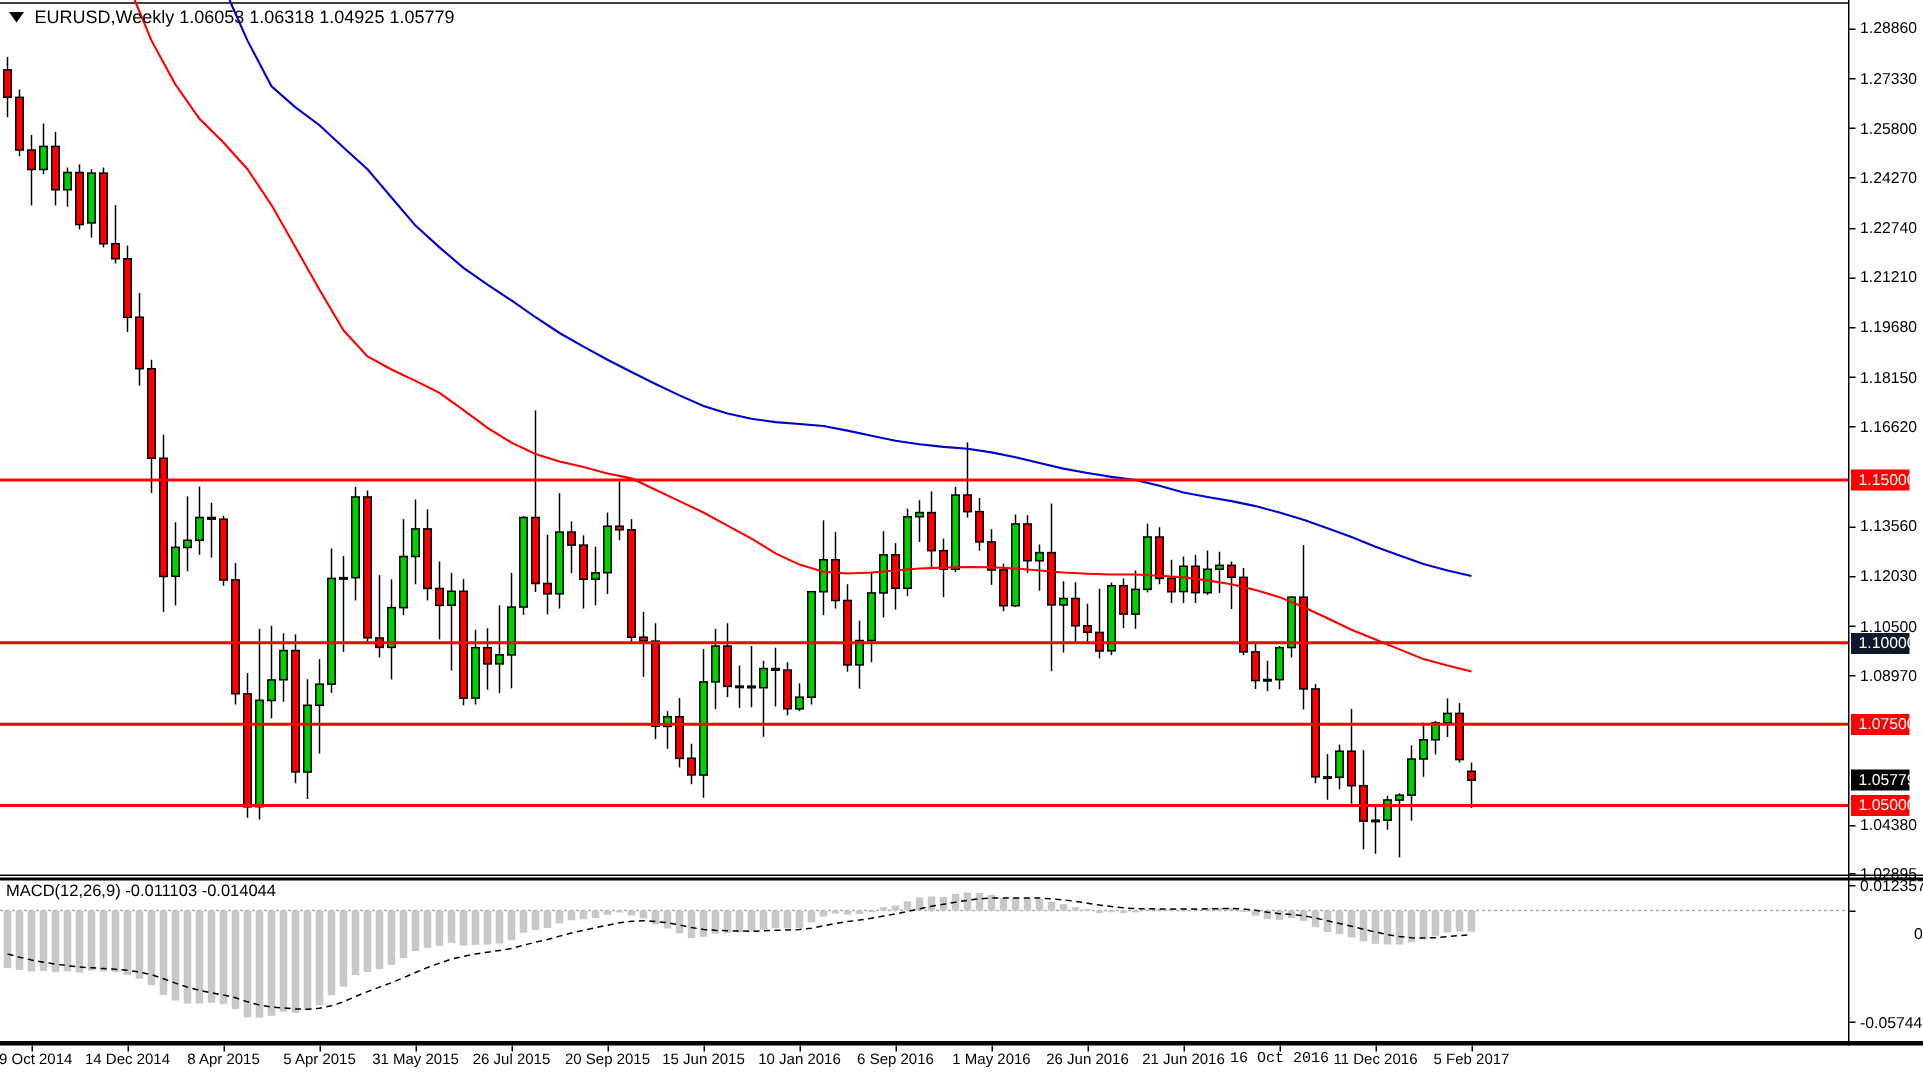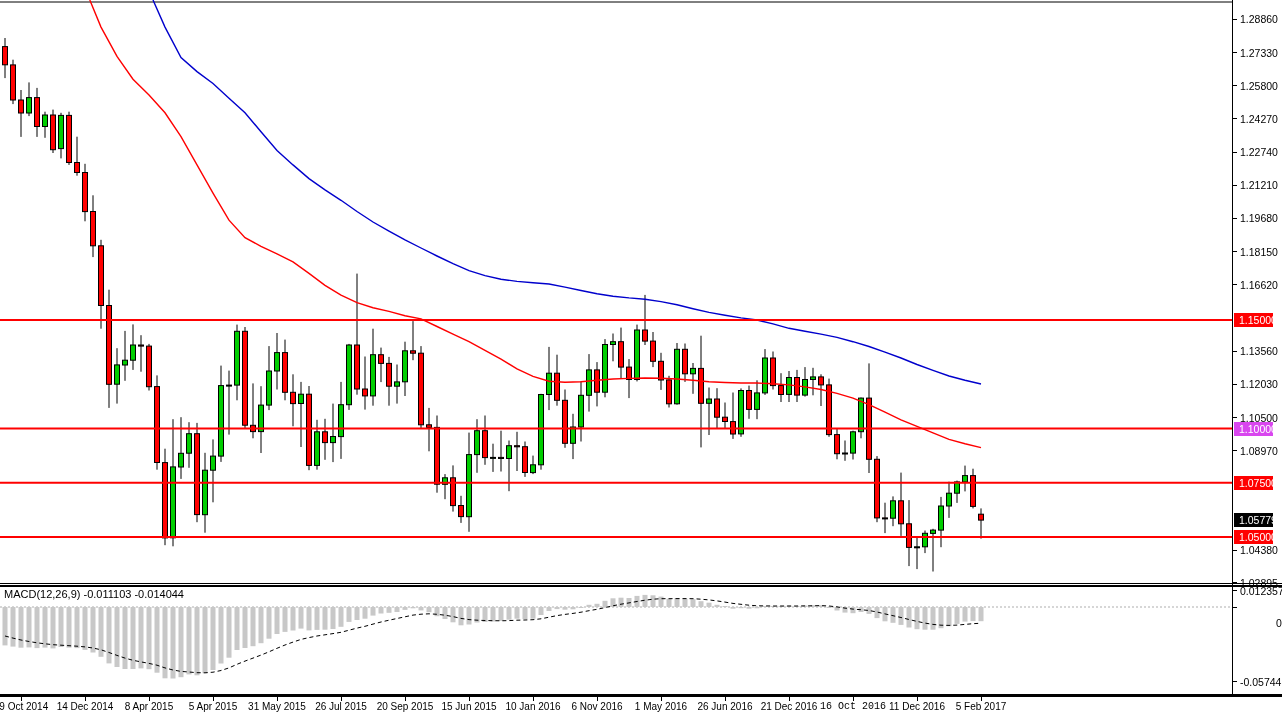--- a/index.html
+++ b/index.html
@@ -278,20 +278,21 @@
         <rect x="970.5" y="475.6" width="5" height="30.8" fill="#FF0000" stroke="#000" stroke-width="1"></rect>
         <line x1="981" y1="508.4" x2="981" y2="538.6" stroke="#000000" stroke-width="1"></line>
         <rect x="978.5" y="514.2" width="5" height="5.9" fill="#FF0000" stroke="#000" stroke-width="1"></rect>
         <polyline points="153.0,0.0 165.0,27.1 181.0,57.5 197.0,71.6 213.0,83.5 229.0,98.3 245.0,112.8 261.0,131.7 277.0,150.4 293.0,164.9 309.0,178.6 325.0,189.8 341.0,200.3 357.0,211.5 373.0,222.0 389.0,231.1 405.0,239.8 421.0,248.0 437.0,256.0 453.0,263.6 469.0,270.6 485.0,275.6 501.0,279.2 517.0,281.4 533.0,282.7 549.0,284.0 565.0,287.1 581.0,290.5 597.0,293.8 613.0,296.2 629.0,297.9 645.0,299.2 661.0,301.6 677.0,304.8 693.0,308.7 709.0,312.4 725.0,315.3 741.0,317.9 757.0,320.0 773.0,323.9 789.0,328.3 805.0,331.3 821.0,334.1 837.0,337.4 853.0,341.7 869.0,346.5 885.0,352.1 901.0,358.0 917.0,364.5 933.0,370.4 949.0,376.0 965.0,380.3 981.0,384.0" fill="none" stroke="#0000CC" stroke-width="1.4"></polyline>
         <polyline points="89.8,0.0 101.0,27.1 117.0,56.4 133.0,79.2 149.0,95.0 165.0,112.8 181.0,136.7 197.0,164.9 213.0,193.1 229.0,220.2 245.0,237.6 261.0,246.3 277.0,253.9 293.0,261.9 309.0,273.4 325.0,285.3 341.0,295.1 357.0,302.7 373.0,307.7 389.0,311.4 405.0,315.7 421.0,318.9 437.0,326.5 453.0,334.1 469.0,341.7 485.0,350.4 501.0,359.1 517.0,368.9 533.0,376.4 549.0,381.2 565.0,382.3 581.0,381.7 597.0,380.3 613.0,379.0 629.0,378.4 645.0,378.0 661.0,378.2 677.0,379.0 693.0,380.3 709.0,381.7 725.0,382.5 741.0,383.0 757.0,383.0 773.0,383.8 789.0,384.9 805.0,386.9 821.0,389.5 837.0,393.4 853.0,398.1 869.0,404.7 885.0,412.2 901.0,419.8 917.0,426.3 933.0,432.9 949.0,439.4 965.0,443.7 981.0,447.6" fill="none" stroke="#FF0000" stroke-width="1.4"></polyline>
         <line x1="0" y1="320.0" x2="1232" y2="320.0" stroke="#FF0000" stroke-width="2"></line>
         <line x1="0" y1="428.5" x2="1232" y2="428.5" stroke="#FF0000" stroke-width="2"></line>
         <line x1="0" y1="482.8" x2="1232" y2="482.8" stroke="#FF0000" stroke-width="2"></line>
         <line x1="0" y1="537.0" x2="1232" y2="537.0" stroke="#FF0000" stroke-width="2"></line>
       </svg>
+    <div id="title"><span class="tri"></span><span>EURUSD,Weekly 1.06053 1.06318 1.04925 1.05779</span></div>
   </div>
 
   <div id="sep1"></div>
   <div id="sep2"></div>
 
   <div id="macd-pane">
     <svg id="macd-svg" width="1232" height="107" viewBox="0 0 1232 107">
         <line x1="0" y1="20" x2="1232" y2="20" stroke="#ADADAD" stroke-width="1" stroke-dasharray="2,2"></line>
         <rect x="2.5" y="20.0" width="5" height="38.4" fill="#C8C8C8"></rect>
         <rect x="10.5" y="20.0" width="5" height="39.6" fill="#C8C8C8"></rect>
@@ -448,21 +449,21 @@
       <div class="ylab" style="top: 378.472px;">1.12030</div>
       <div class="ytick" style="top: 417.168px;"></div>
       <div class="ylab" style="top: 411.668px;">1.10500</div>
       <div class="ytick" style="top: 450.365px;"></div>
       <div class="ylab" style="top: 444.865px;">1.08970</div>
       <div class="ytick" style="top: 549.954px;"></div>
       <div class="ylab" style="top: 544.454px;">1.04380</div>
       <div class="ytick" style="top: 582.175px;"></div>
       <div class="ylab" style="top: 576.675px;">1.02895</div>
       <div class="badge" style="top: 313.032px; background: rgb(255, 0, 0);">1.15000</div>
-      <div class="badge" style="top: 421.517px; background: #d946ef;">1.10000</div>
+      <div class="badge" style="top: 421.517px; background: #0f172a;">1.10000</div>
       <div class="badge" style="top: 475.76px; background: rgb(255, 0, 0);">1.07500</div>
       <div class="badge" style="top: 530.002px; background: rgb(255, 0, 0);">1.05000</div>
       <div class="badge" style="top: 513.1px; background: rgb(0, 0, 0);">1.05779</div>
       <div class="ytick" style="top: 590.436px;"></div>
       <div class="ylab" style="top: 584.936px;">0.012357</div>
       <div class="ytick" style="top: 606.5px;"></div>
       <div class="ylab" style="top: 617px; padding-left: 36px;">0.00</div>
       <div class="ytick" style="top: 681.181px;"></div>
       <div class="ylab" style="top: 675.681px;">-0.057447</div>
     </div>
@@ -479,27 +480,27 @@
       <div class="xlab" style="left: 277px;">31 May 2015</div>
       <div class="xtick" style="left: 341px;"></div>
       <div class="xlab" style="left: 341px;">26 Jul 2015</div>
       <div class="xtick" style="left: 405px;"></div>
       <div class="xlab" style="left: 405px;">20 Sep 2015</div>
       <div class="xtick" style="left: 469px;"></div>
       <div class="xlab" style="left: 469px;">15 Jun 2015</div>
       <div class="xtick" style="left: 533px;"></div>
       <div class="xlab" style="left: 533px;">10 Jan 2016</div>
       <div class="xtick" style="left: 597px;"></div>
-      <div class="xlab" style="left: 597px;">6 Nov 2016</div>
+      <div class="xlab" style="left: 597px;">6 Sep 2016</div>
       <div class="xtick" style="left: 661px;"></div>
       <div class="xlab" style="left: 661px;">1 May 2016</div>
       <div class="xtick" style="left: 725px;"></div>
       <div class="xlab" style="left: 725px;">26 Jun 2016</div>
       <div class="xtick" style="left: 789px;"></div>
-      <div class="xlab" style="left: 789px;">21 Dec 2016</div>
+      <div class="xlab" style="left: 789px;">21 Jun 2016</div>
       <div class="xtick" style="left: 853px;"></div>
       <div class="xlab" style="left: 853px; font-family: Liberation Mono, monospace;">16 Oct 2016</div>
       <div class="xtick" style="left: 917px;"></div>
       <div class="xlab" style="left: 917px; text-align: right;">11 Dec 2016</div>
       <div class="xtick" style="left: 981px;"></div>
       <div class="xlab" style="left: 981px;">5 Feb 2017</div>
     </div>
 </div>
 
 </body></html>

